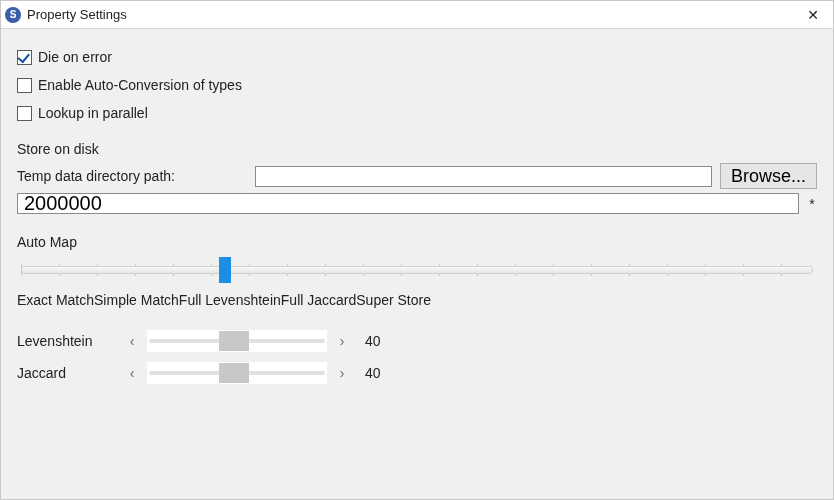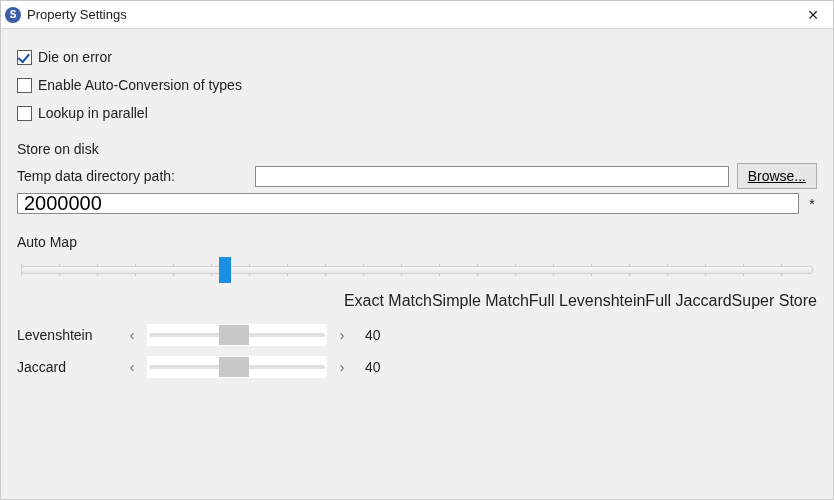--- a/index.html
+++ b/index.html
@@ -86,23 +86,22 @@
     background: #fff;
     border: 1px solid #8a8a8a;
     padding: 0 6px;
     font-family: inherit; font-size: 20px;
   }
   .win-btn {
     height: 26px;
     padding: 0 10px;
     background: #e6e6e6;
     border: 1px solid #adadad;
-    font-family: inherit; font-size: 14px;
+    font-family: inherit; font-size: 18px;
     cursor: default;
-    text-decoration: underline;
   }
   .asterisk { width: 10px; text-align: center; }
 
   
   .slider-track {
     position: relative;
     height: 24px;
     margin: 8px 4px 10px 4px;
     background:
       repeating-linear-gradient(to right,
@@ -119,23 +118,23 @@
     border: 1px solid #d0d0d0;
     border-radius: 3px;
   }
   .slider-handle {
     position: absolute; top: -1px;
     width: 12px; height: 26px;
     background: #1a8fe3;
   }
   .scale-row {
     display: flex;
-    justify-content: flex-end;
-    margin: 2px 0 14px 0;
-    font-size: 16px;
+    justify-content: flex-start;
+    margin: 2px 0 22px 0;
+    font-size: 14px;
   }
 
   
   .mini-grid { display: grid;
     grid-template-columns: 100px 30px 1fr 30px 50px;
     row-gap: 10px; column-gap: 0;
     align-items: center;
     max-width: 390px;
   }
   .mini-label { }

